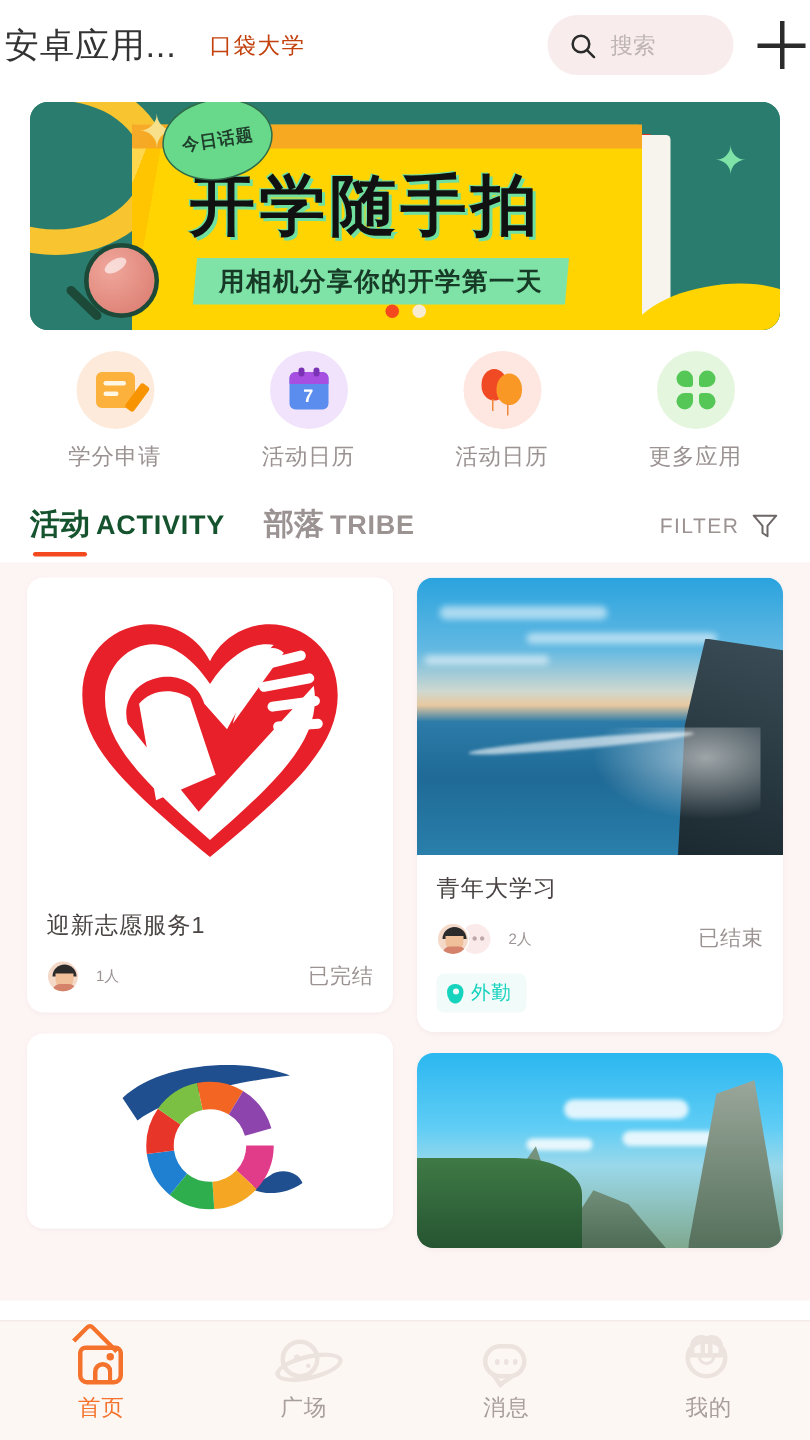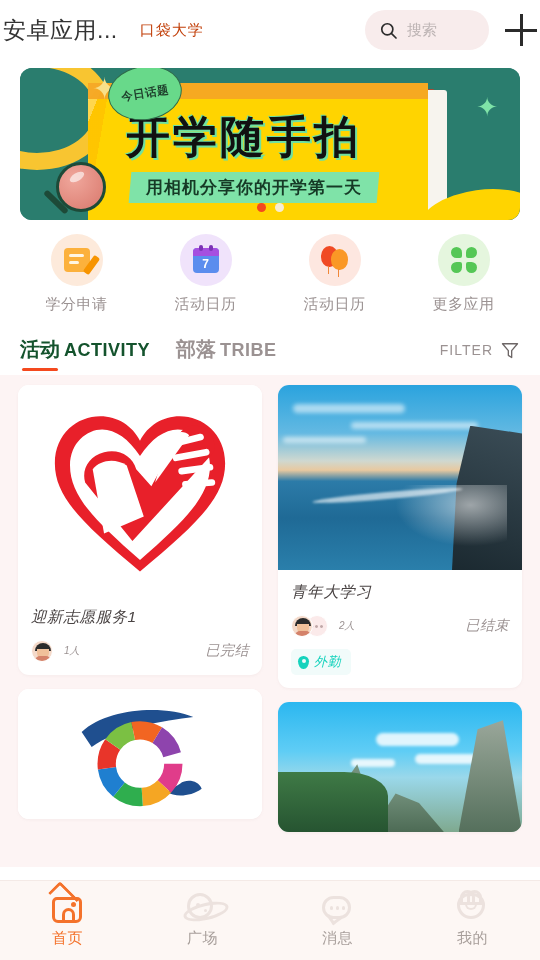--- a/index.html
+++ b/index.html
@@ -145,21 +145,21 @@
     content:""; position:absolute; left:2px; bottom:-8px; width:36px; height:3.5px;
     background:#f4491e; border-radius:2px;
   }
   .filter { margin-left:auto; display:flex; align-items:center; gap:7px; cursor:pointer;}
   .filter span { font-size:14px; color:#9b9292; letter-spacing:1px;}
 
   
   .feed { background:#fdf4f4; padding: 10px 18px 0; height: 492px; overflow:hidden; }
   .grid { display:flex; gap:16px; align-items:flex-start; }
   .col { flex:1; display:flex; flex-direction:column; gap:14px; }
-  .card { background:#fff; border-radius:11px; overflow:hidden; box-shadow:0 1px 3px rgba(180,150,150,.09);font-style:italic; }
+  .card { background:#fff; border-radius:11px; overflow:hidden; box-shadow:0 1px 3px rgba(180,150,150,.09); }
   .card-media { width:100%; background:#fff; display:flex; align-items:center; justify-content:center; overflow:hidden;}
   .card-body { padding: 12px 13px 13px; }
   .card-title { font-size:15.5px; color:#4a4444; letter-spacing:.6px; margin-bottom:12px; }
   .meta-row { display:flex; align-items:center; }
   .avatars { display:flex; align-items:center; }
   .avatar {
     width:22px; height:22px; border-radius:50%; background:#f4d9c9; position:relative; overflow:hidden;
     border:1.5px solid #fff;
   }
   .av-hair{position:absolute; left:3px; top:2px; width:16px; height:8px; background:#2b2b2b; border-radius:8px 8px 0 0;}

